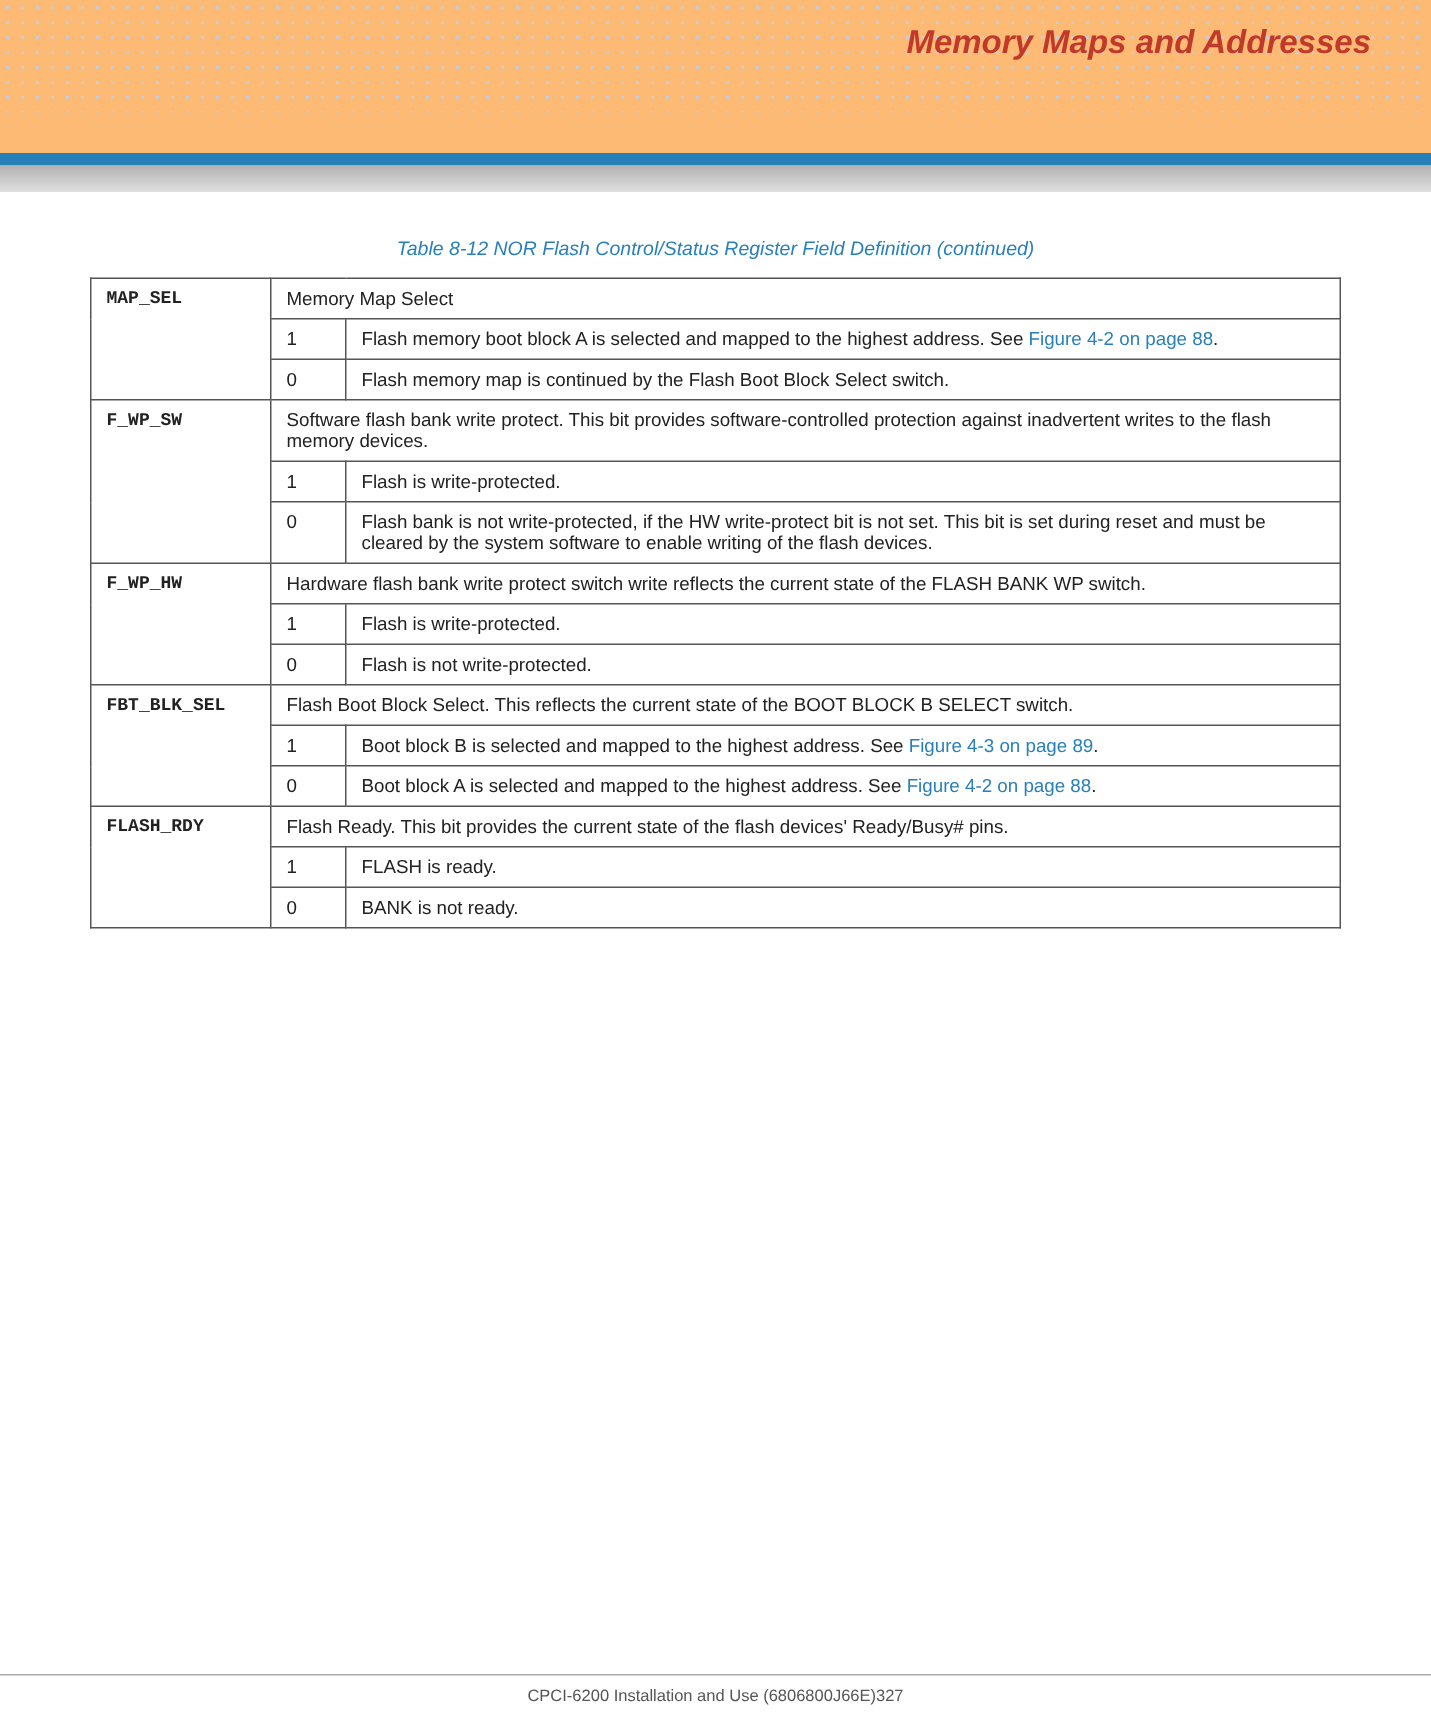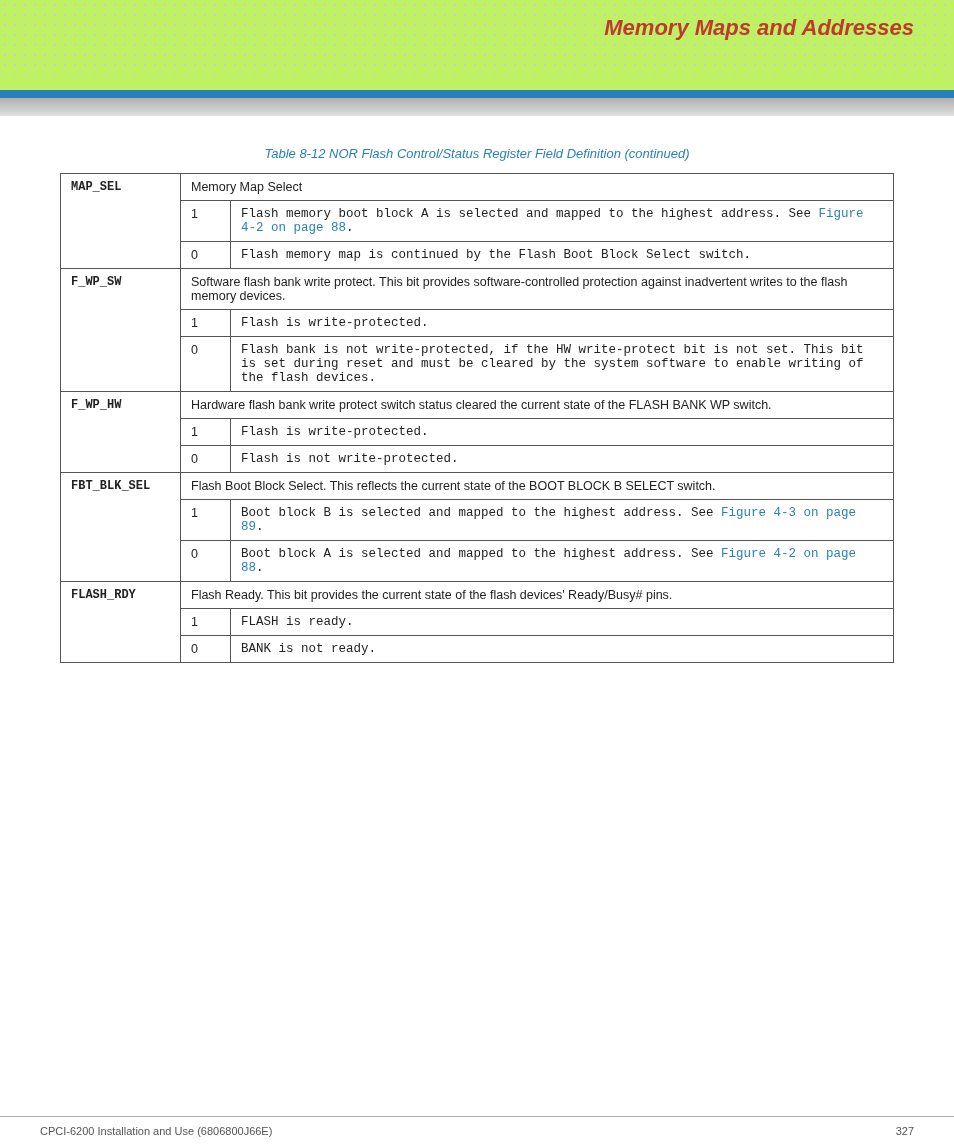--- a/index.html
+++ b/index.html
@@ -9,22 +9,22 @@
       background: #fff;
       color: #222;
       width: 954px;
       min-height: 1145px;
       position: relative;
     }
 
     
     .header-area {
       position: relative;
-      height: 90px;
-      background: #bef264;
+      height: 102px;
+      background: #fdba74;
       overflow: hidden;
     }
 
     .dot-pattern {
       position: absolute;
       top: 0; left: 0; right: 0;
       height: 75px;
       background-image: radial-gradient(circle, #ccc 1px, transparent 1px);
       background-size: 10px 10px;
     }
@@ -93,38 +93,37 @@
     }
 
     .col-value {
       width: 50px;
       text-align: left;
       vertical-align: top;
     }
 
     .col-desc {
       vertical-align: top;
-      font-family: Liberation Mono, monospace;
     }
 
     .link-text {
       color: #2980b9;
       text-decoration: none;
     }
 
     
     .footer {
       position: absolute;
       bottom: 0;
       left: 0;
       right: 0;
       border-top: 1px solid #aaa;
       padding: 8px 40px;
       display: flex;
-      justify-content: space-between;
+      justify-content: center;
       align-items: center;
       font-size: 11px;
       color: #555;
     }
   </style>
 </head>
 <body>
 
 <div class="header-area">
   <div class="dot-pattern"></div>
@@ -161,21 +160,21 @@
         <tr>
           <td class="col-value">1</td>
           <td class="col-desc">Flash is write-protected.</td>
         </tr>
         <tr>
           <td class="col-value">0</td>
           <td class="col-desc">Flash bank is not write-protected, if the HW write-protect bit is not set. This bit is set during reset and must be cleared by the system software to enable writing of the flash devices.</td>
         </tr>
         <tr>
           <td class="col-field" rowspan="3">F_WP_HW</td>
-          <td colspan="2">Hardware flash bank write protect switch status cleared the current state of the FLASH BANK WP switch.</td>
+          <td colspan="2">Hardware flash bank write protect switch write reflects the current state of the FLASH BANK WP switch.</td>
         </tr>
         <tr>
           <td class="col-value">1</td>
           <td class="col-desc">Flash is write-protected.</td>
         </tr>
         <tr>
           <td class="col-value">0</td>
           <td class="col-desc">Flash is not write-protected.</td>
         </tr>
         <tr>

